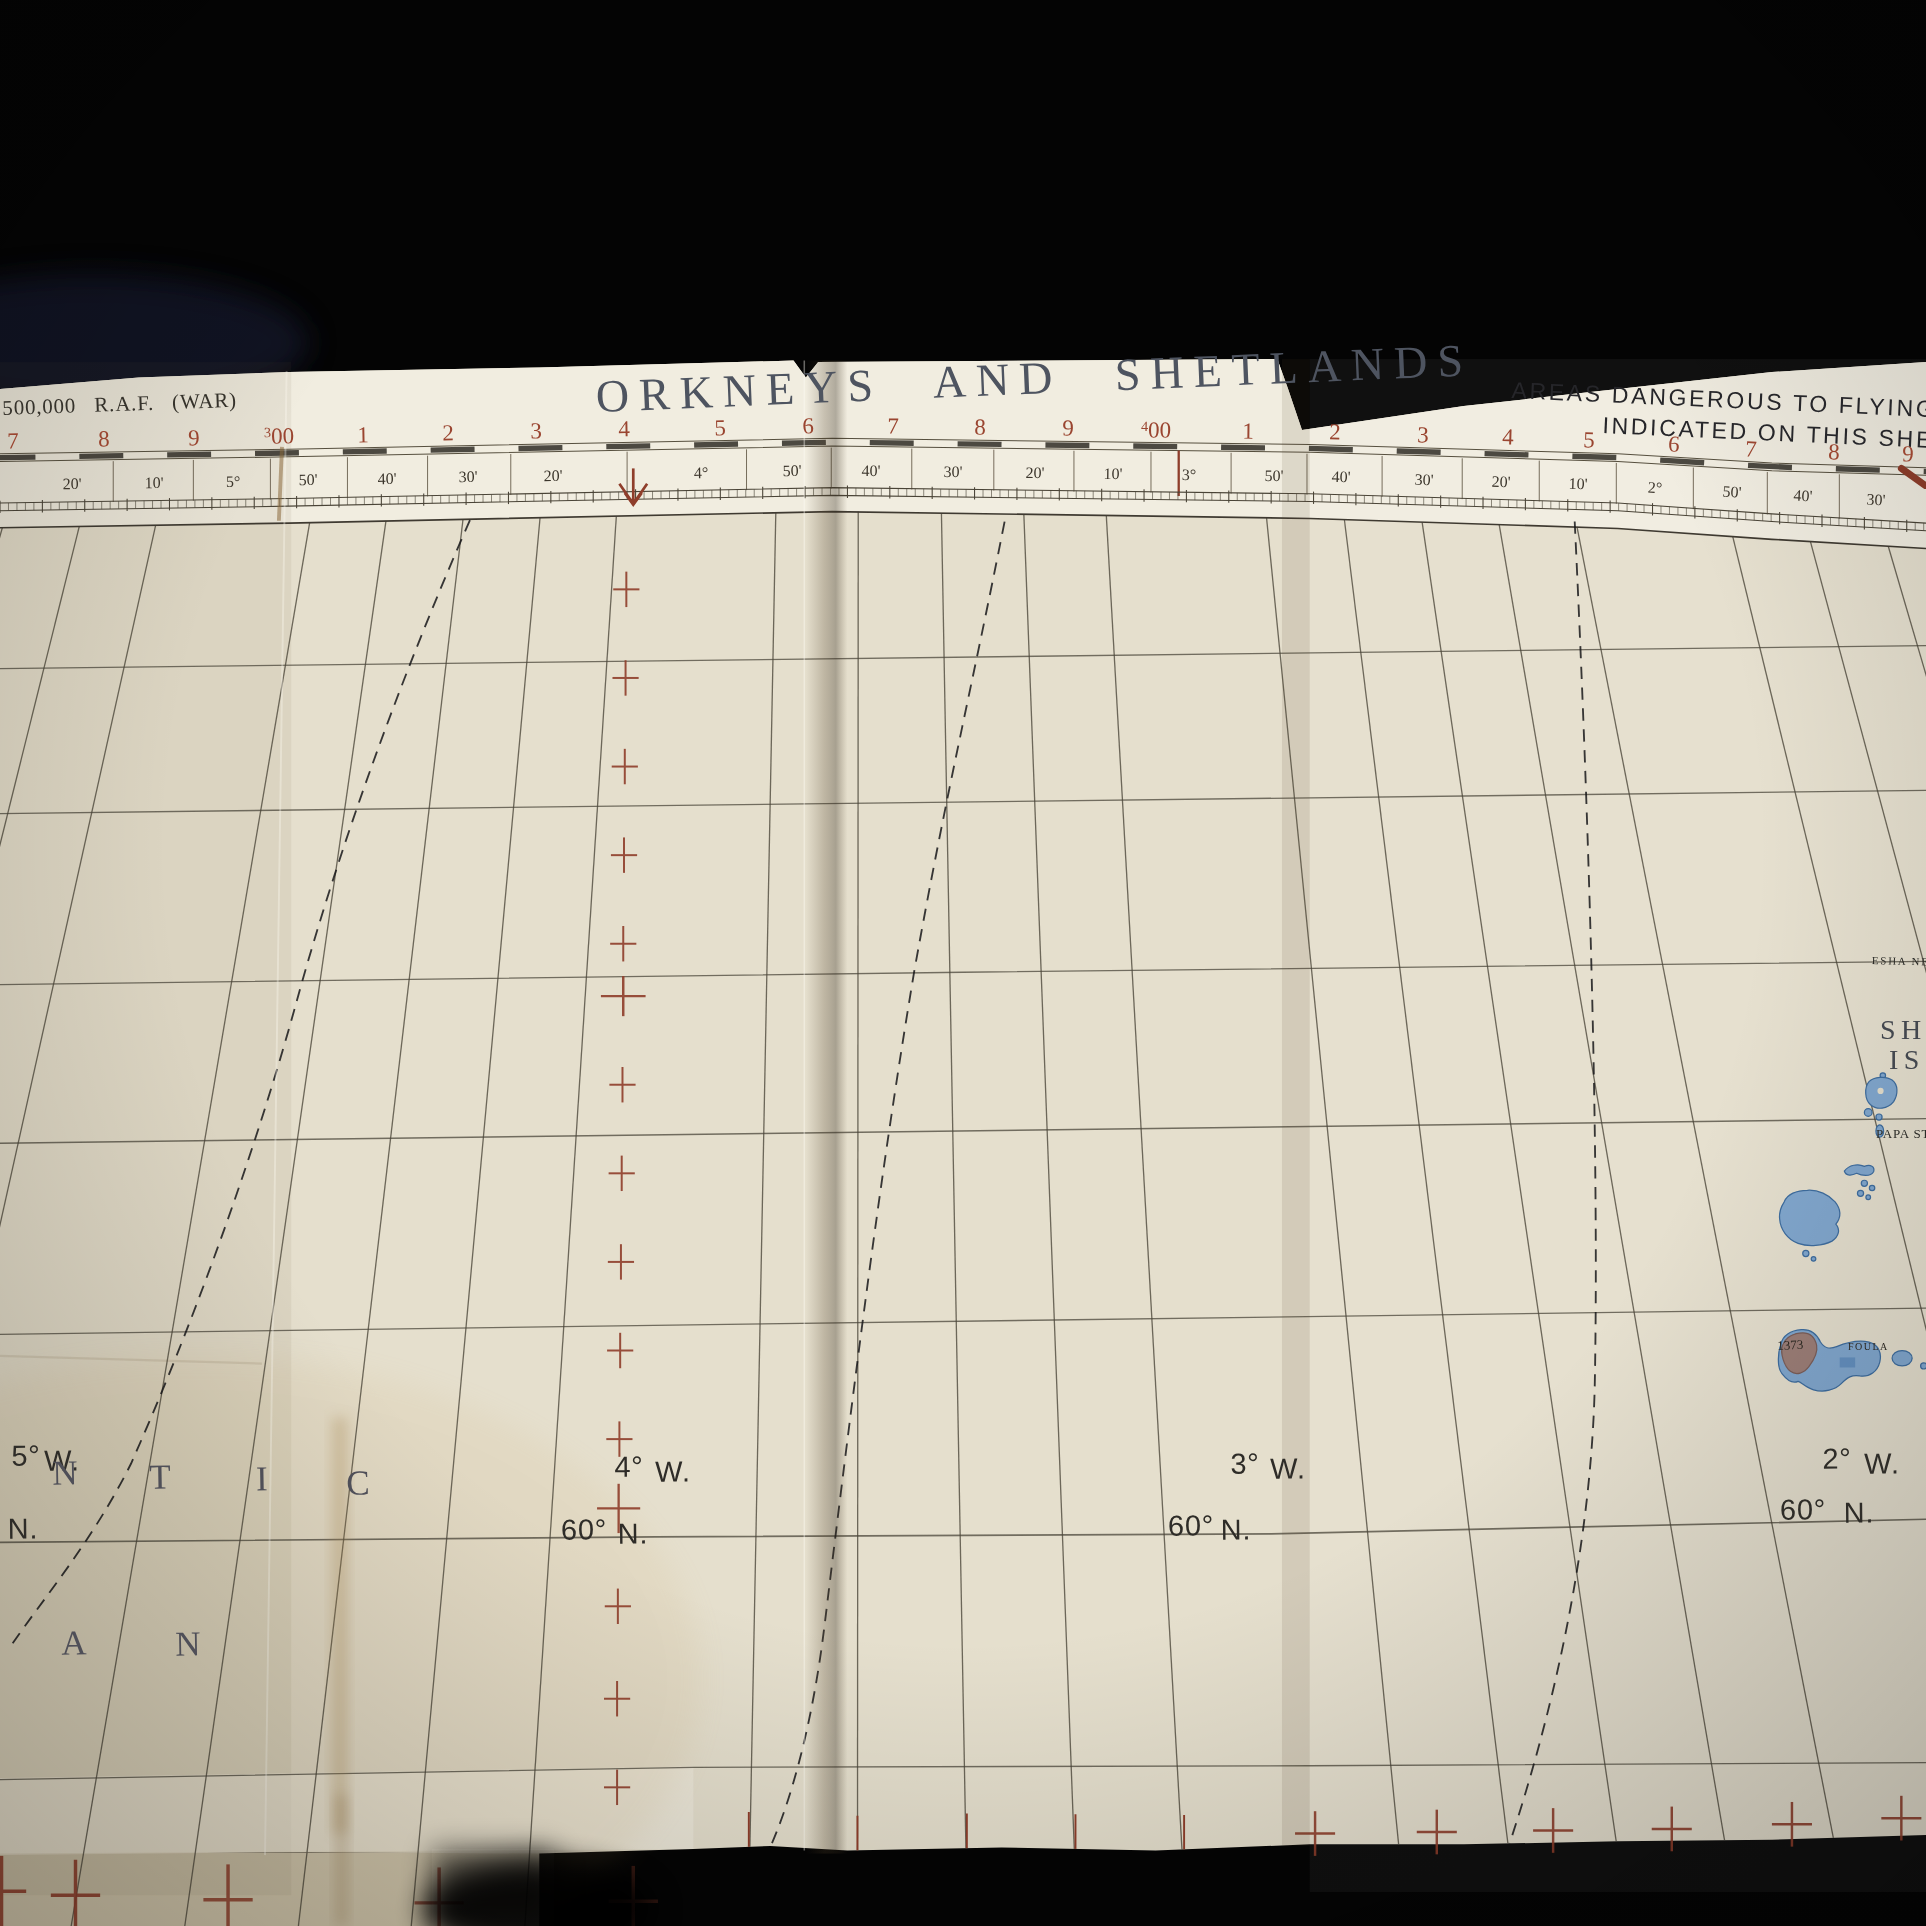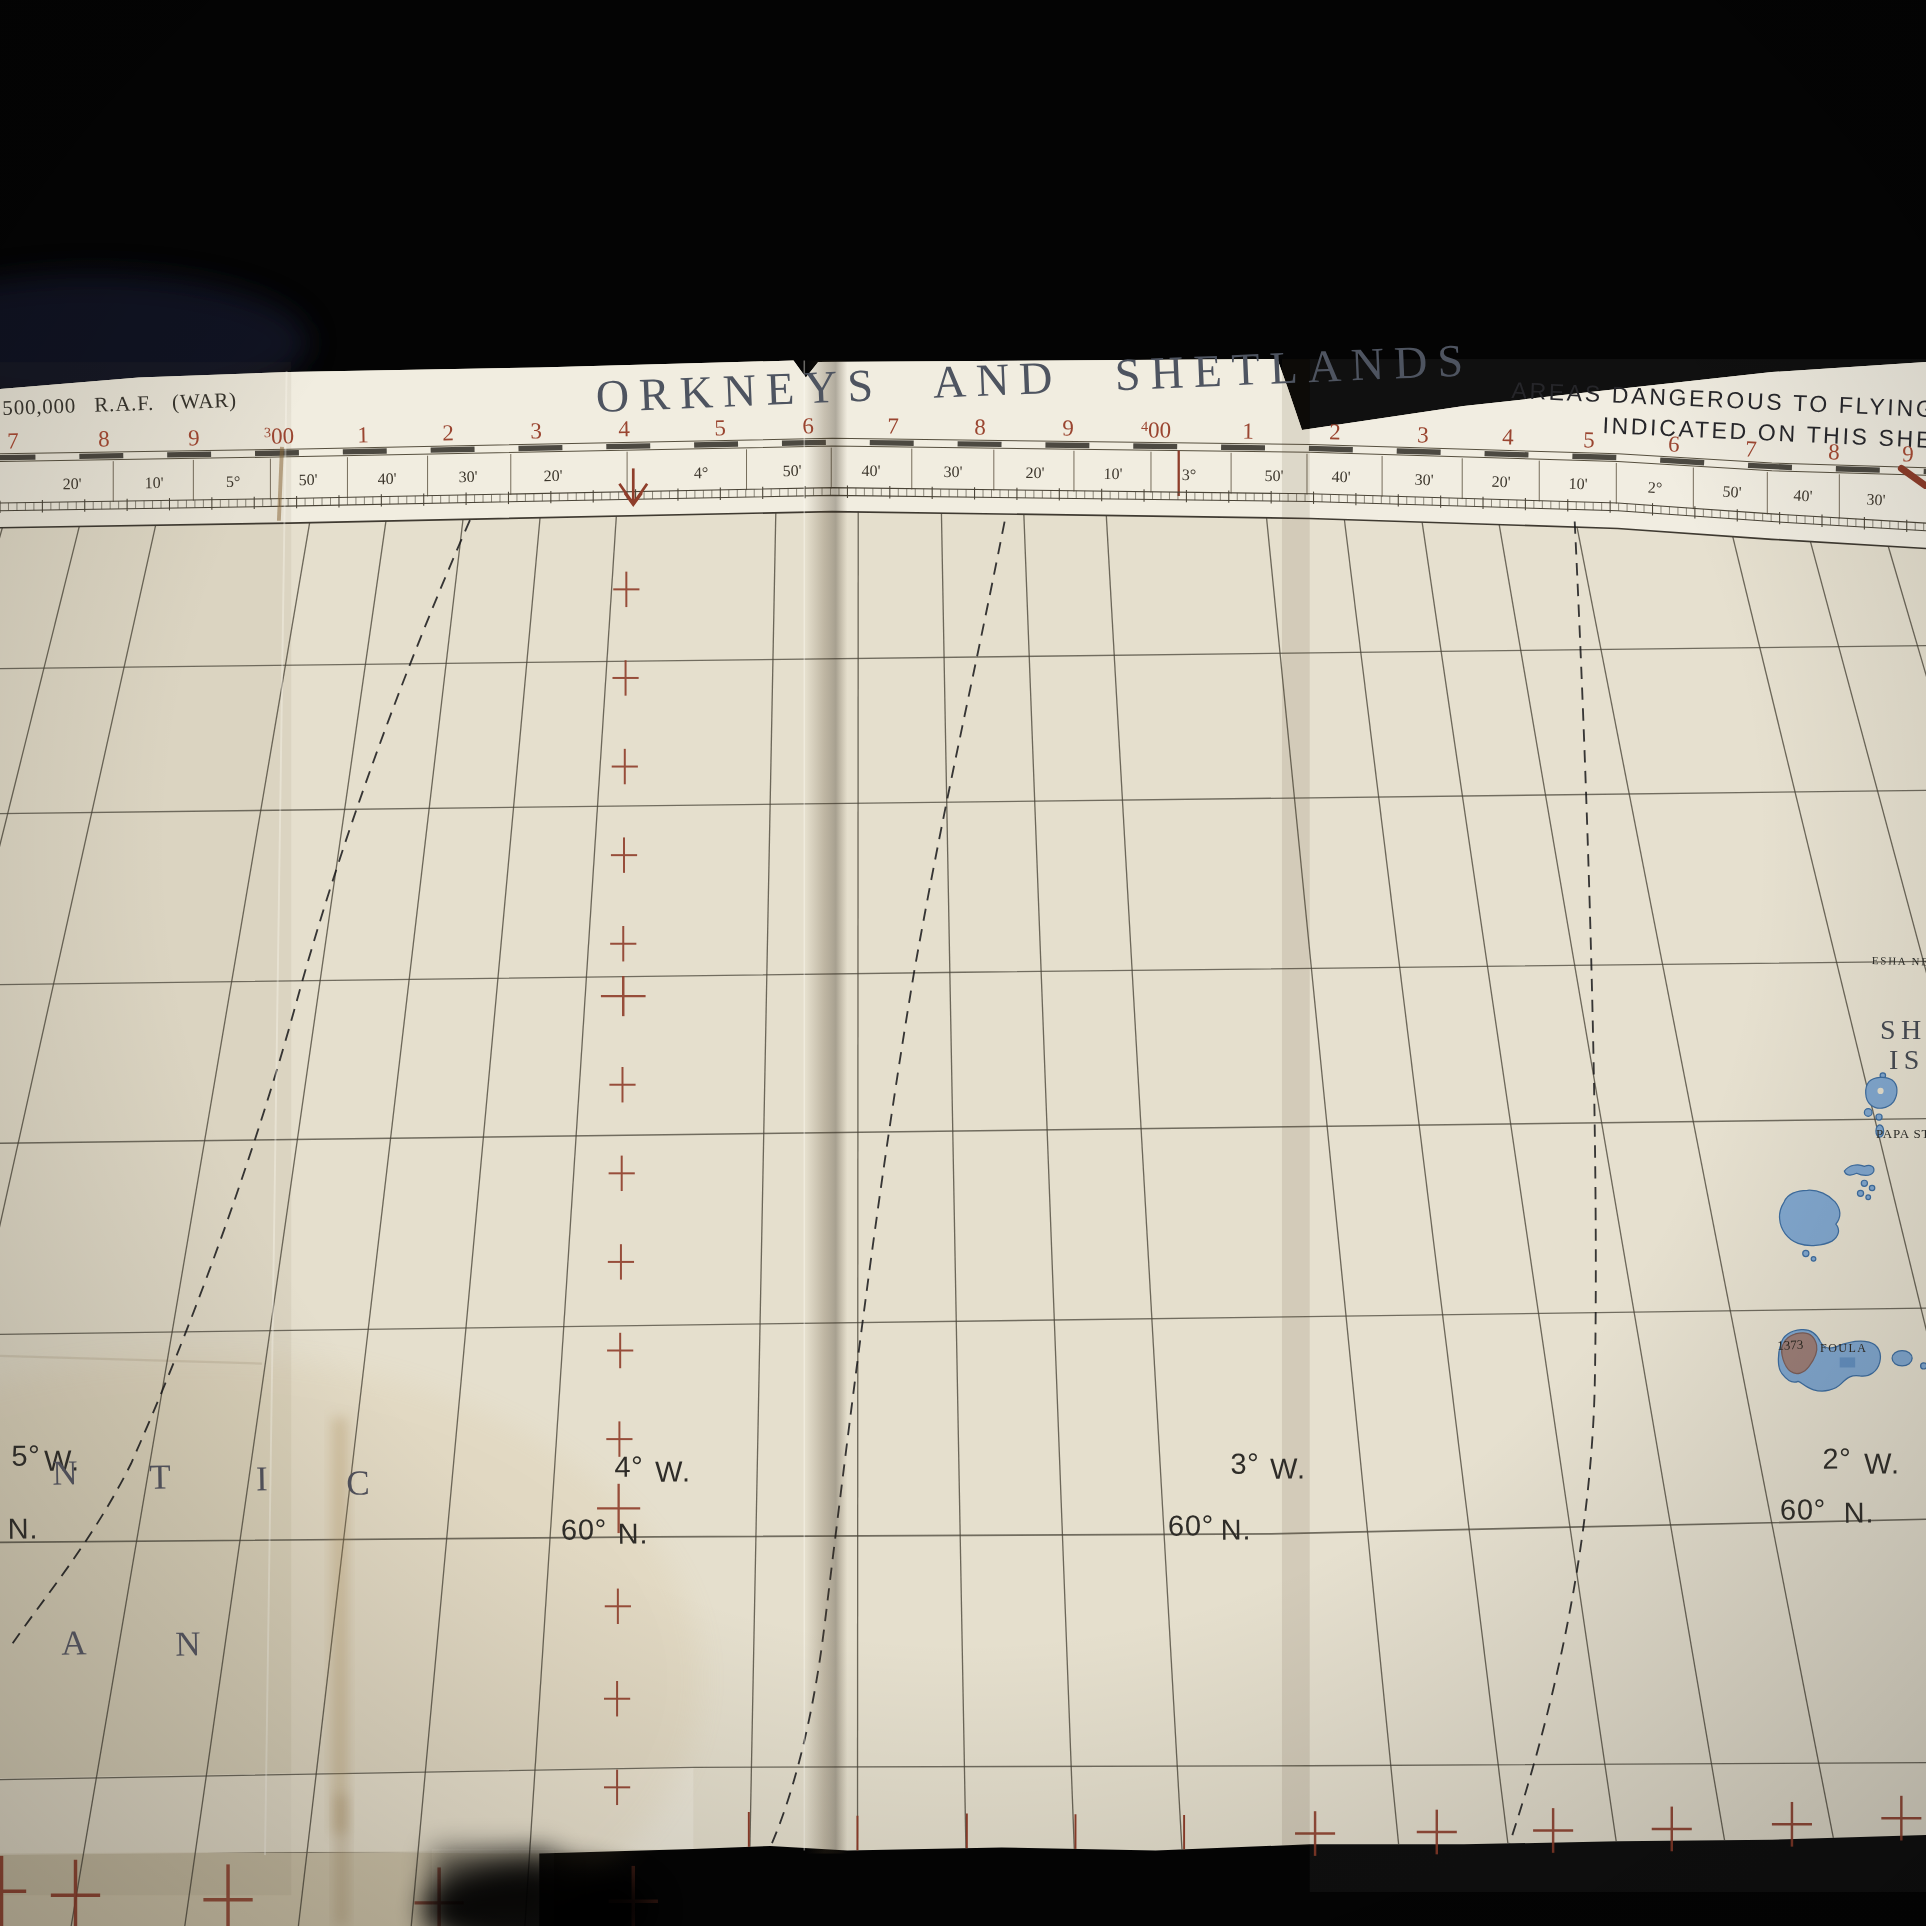--- a/index.html
+++ b/index.html
@@ -16,21 +16,21 @@
         transform:rotate(2.6deg);transform-origin:left top;}
   .num{font-size:23px;color:#9a4530;}
   .num .sup{font-size:0.62em;vertical-align:0.45em;}
   .min{font-size:16px;color:#3c362c;}
   .coord{font-family:"Liberation Sans",sans-serif;font-size:29px;color:#2e2c28;letter-spacing:0.8px;}
   .ocean{font-size:35px;color:#4f4f58;}
   .esha-lbl{font-size:10.8px;letter-spacing:1.9px;color:#2b2b27;transform:rotate(1.5deg);transform-origin:left top;}
   .shet{font-size:28px;letter-spacing:5.4px;color:#43474e;}
   .tiny-lbl{font-size:13px;letter-spacing:0.8px;color:#2b2b27;}
   .elev-lbl{font-size:13px;color:#2c2822;transform:rotate(-3deg);transform-origin:left top;}
-  .foula-lbl{font-size:12px;letter-spacing:1.5px;color:#2c2822;}
+  .foula-lbl{font-size:10px;letter-spacing:1.5px;color:#2c2822;margin-left:28px;}
 </style>
 </head>
 <body>
 
 <div class="photo">
   <svg id="scene" width="1926" height="1926" viewBox="0 0 2500 2500">
       <defs>
  <filter id="b18" x="-60%" y="-60%" width="220%" height="220%">
           <feGaussianBlur stdDeviation="18"></feGaussianBlur>
         </filter>

